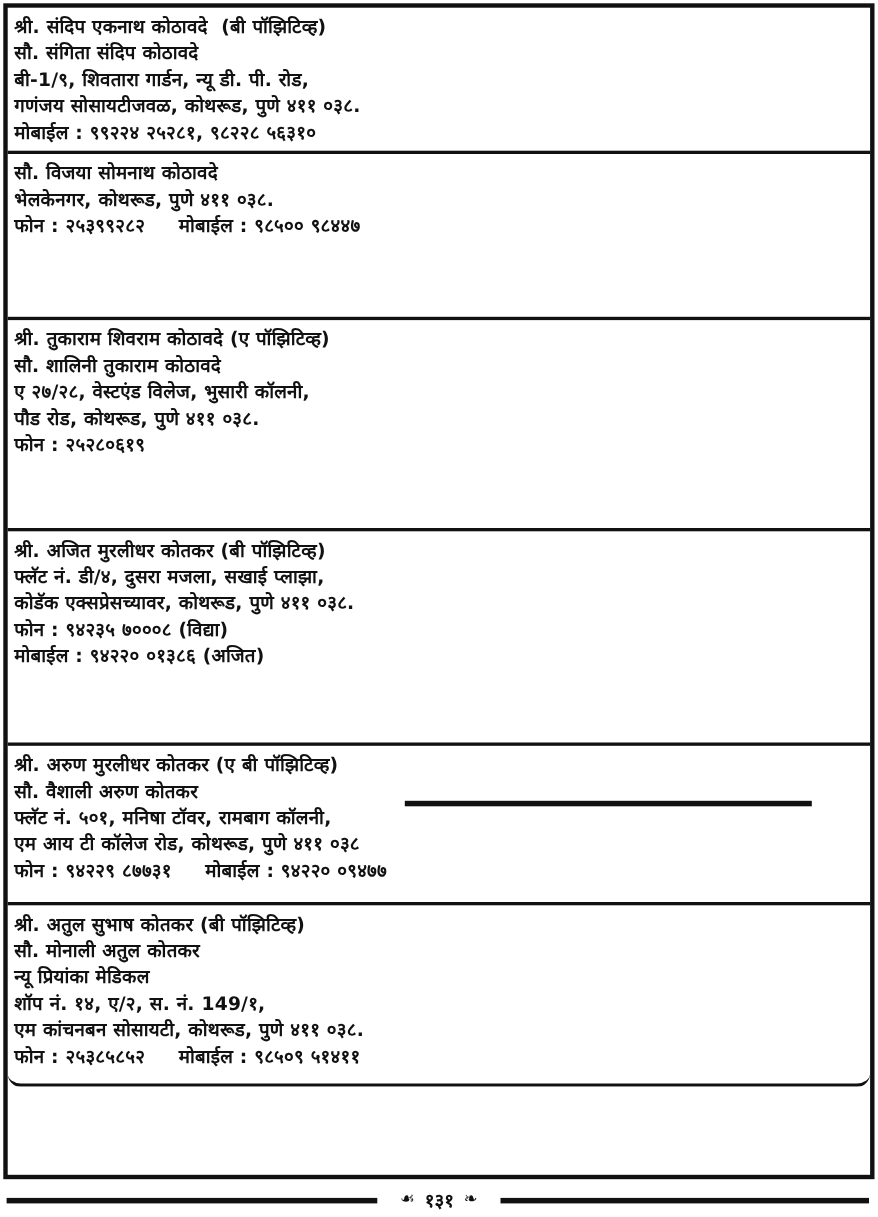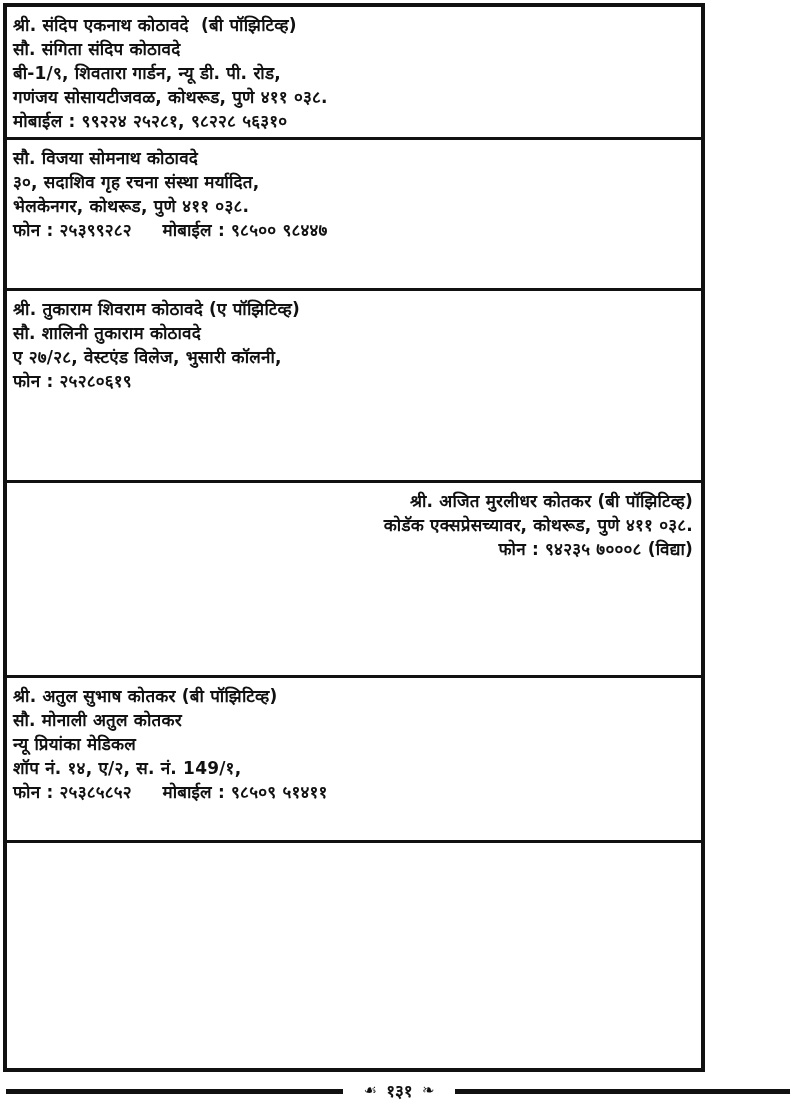--- a/index.html
+++ b/index.html
@@ -12,41 +12,41 @@
     height: 1106px;
     position: relative;
     overflow: hidden;
     font-family: "DejaVu Sans", "Liberation Sans", sans-serif;
     color: #111111;
   }
   .frame {
     position: absolute;
     left: 3px;
     top: 3px;
-    width: 702px;
+    width: 792px;
     height: 1069px;
     border: 4px solid #111111;
     box-sizing: border-box;
     background: #ffffff;
   }
   section.entry {
     position: relative;
     box-sizing: border-box;
     border-bottom: 3px solid #111111;
     padding: 6px 8px 0 6px;
   }
   section.entry.last {
     border-bottom: none;
   }
   .s1 { height: 133px; padding-top: 5px; }
   .s2 { height: 151px; padding-top: 13px; }
   .s3 { height: 192px; padding-top: 7px; }
-  .s4 { height: 195px; padding-top: 9px; text-align: right; }
+  .s4 { height: 195px; padding-top: 9px; }
   .s5 { height: 145px; padding-top: 7px; }
-  .s6 { height: 165px; padding-top: 6px; }
+  .s6 { height: 165px; padding-top: 6px; border-radius: 12px; }
   .s7 { height: 80px; }
   .line {
     margin: 0;
     font-size: 17px;
     font-weight: bold;
     line-height: 24px;
     white-space: pre-wrap;
     letter-spacing: 0.2px;
   }
   .redaction {
@@ -95,44 +95,55 @@
   <section class="entry s1">
     <p class="line">श्री. संदिप एकनाथ कोठावदे  (बी पॉझिटिव्ह)</p>
     <p class="line">सौ. संगिता संदिप कोठावदे</p>
     <p class="line">बी-1/९, शिवतारा गार्डन, न्यू डी. पी. रोड,</p>
     <p class="line">गणंजय सोसायटीजवळ, कोथरूड, पुणे ४११ ०३८.</p>
     <p class="line">मोबाईल : ९९२२४ २५२८१, ९८२२८ ५६३१०</p>
   </section>
 
   <section class="entry s2">
     <p class="line">सौ. विजया सोमनाथ कोठावदे</p>
-    <p class="line">३०, सदाशिव गृह रचना संस्था मर्यादित,</p>
     <p class="line">भेलकेनगर, कोथरूड, पुणे ४११ ०३८.</p>
     <p class="line">फोन : २५३९९२८२     मोबाईल : ९८५०० ९८४४७</p>
   </section>
 
   <section class="entry s3">
     <p class="line">श्री. तुकाराम शिवराम कोठावदे (ए पॉझिटिव्ह)</p>
     <p class="line">सौ. शालिनी तुकाराम कोठावदे</p>
     <p class="line">ए २७/२८, वेस्टएंड विलेज, भुसारी कॉलनी,</p>
+    <p class="line">पौड रोड, कोथरूड, पुणे ४११ ०३८.</p>
     <p class="line">फोन : २५२८०६१९</p>
   </section>
 
   <section class="entry s4">
     <p class="line">श्री. अजित मुरलीधर कोतकर (बी पॉझिटिव्ह)</p>
+    <p class="line">फ्लॅट नं. डी/४, दुसरा मजला, सखाई प्लाझा,</p>
     <p class="line">कोडॅक एक्सप्रेसच्यावर, कोथरूड, पुणे ४११ ०३८.</p>
     <p class="line">फोन : ९४२३५ ७०००८ (विद्या)</p>
+    <p class="line">मोबाईल : ९४२२० ०१३८६ (अजित)</p>
   </section>
 
+  <section class="entry s5">
+    <p class="line">श्री. अरुण मुरलीधर कोतकर (ए बी पॉझिटिव्ह)</p>
+    <p class="line">सौ. वैशाली अरुण कोतकर</p>
+    <p class="line">फ्लॅट नं. ५०१, मनिषा टॉवर, रामबाग कॉलनी,</p>
+    <p class="line">एम आय टी कॉलेज रोड, कोथरूड, पुणे ४११ ०३८</p>
+    <p class="line">फोन : ९४२२९ ८७७३१     मोबाईल : ९४२२० ०९४७७</p>
+    <div class="redaction"></div>
+  </section>
 
   <section class="entry s6">
     <p class="line">श्री. अतुल सुभाष कोतकर (बी पॉझिटिव्ह)</p>
     <p class="line">सौ. मोनाली अतुल कोतकर</p>
     <p class="line">न्यू प्रियांका मेडिकल</p>
     <p class="line">शॉप नं. १४, ए/२, स. नं. 149/१,</p>
+    <p class="line">एम कांचनबन सोसायटी, कोथरूड, पुणे ४११ ०३८.</p>
     <p class="line">फोन : २५३८५८५२     मोबाईल : ९८५०९ ५१४११</p>
   </section>
 
   <section class="entry s7 last"></section>
 
 </div>
 
 <div class="footer-rule"></div>
 
 <div class="page-label">

